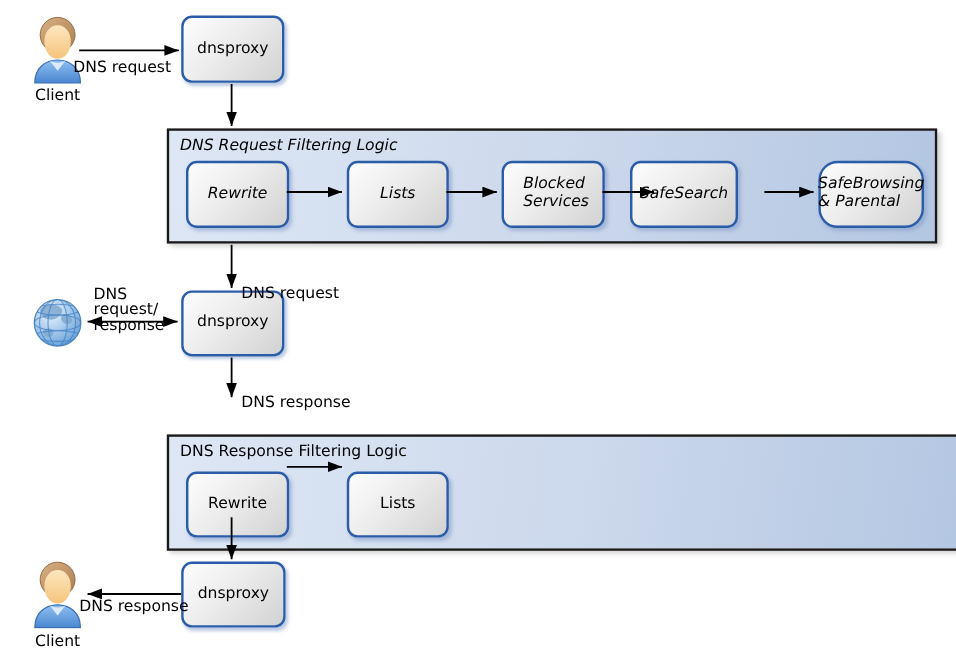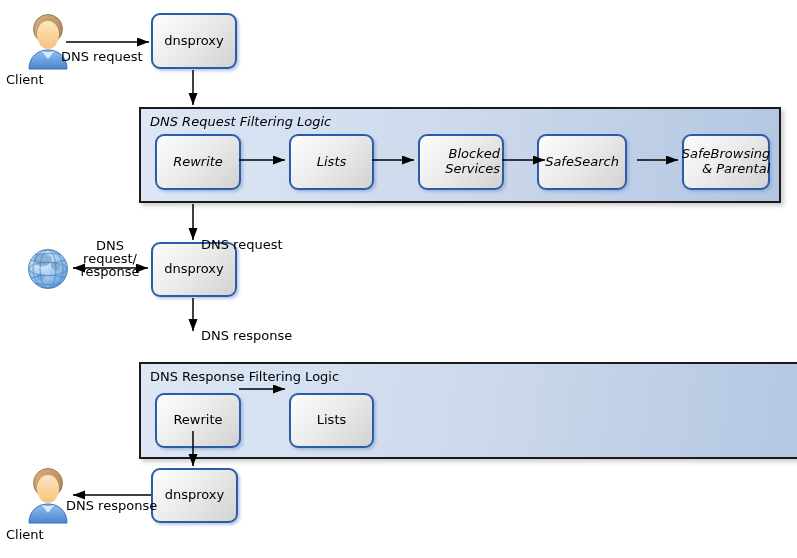--- a/index.html
+++ b/index.html
@@ -22,45 +22,45 @@
   .node {
     position: absolute;
     box-sizing: border-box;
     border: 2px solid #2b5ca8;
     border-radius: 9px;
     background: linear-gradient(135deg, #fdfdfd 0%, #ececec 45%, #d2d2d2 100%);
     box-shadow: 2px 2px 3px rgba(130,155,200,0.55);
     display: flex;
     align-items: center;
     justify-content: center;
-    text-align: right;
+    text-align: left;
     line-height: 1.15;
     padding: 2px;
   }
 
   
   .group {
     position: absolute;
     box-sizing: border-box;
     border: 2px solid #1a1a1a;
     background: linear-gradient(98deg, #dde7f5 0%, #cdd9ec 50%, #b3c6e2 100%);
     box-shadow: 3px 3px 4px rgba(150,150,150,0.45);
   }
   .group-title {
     position: absolute;
     left: 9px;
     top: 5px;
     white-space: nowrap;
   }
 
   .edge-label { position: absolute; white-space: nowrap; margin-top: 24px; }
-  .edge-label.wrap { white-space: normal; text-align: center; line-height: 1.0; }
+  .edge-label.wrap { white-space: normal; line-height: 1.0; }
 
   .actor { position: absolute; text-align: center; }
-  .actor-label { position: absolute; text-align: left; line-height: 1.05; }
+  .actor-label { position: absolute; text-align: center; line-height: 1.05; }
 
   svg.overlay {
     position: absolute;
     left: 0; top: 0;
     width: 797px; height: 558px;
     pointer-events: none;
   }
   .edge { stroke: #000000; stroke-width: 1.5; fill: none; }
 </style>
 </head>
@@ -96,22 +96,22 @@
 
   <div class="node" style="left:151px; top:242px; width:86px; height:55px;">dnsproxy</div>
 
   <div class="node" style="left:151px; top:468px; width:87px; height:55px;">dnsproxy</div>
 
   <div class="group" style="left:139px; top:107px; width:642px; height:96px;font-style:italic;">
     <div class="group-title">DNS Request Filtering Logic</div>
     <div class="node" style="left:14px;  top:25px; width:86px; height:56px;">Rewrite</div>
     <div class="node" style="left:148px; top:25px; width:85px; height:56px;">Lists</div>
     <div class="node" style="left:277px; top:25px; width:86px; height:56px;padding-left:16px;">Blocked Services</div>
-    <div class="node" style="left:396px; top:25px; width:90px; height:56px;">SafeSearch</div>
-    <div class="node" style="left:541px; top:25px; width:88px; height:56px;">SafeBrowsing &amp; Parental</div>
+    <div class="node" style="left:384px; top:25px; width:90px; height:56px;">SafeSearch</div>
+    <div class="node" style="left:541px; top:25px; width:88px; height:56px;border-radius:16px;">SafeBrowsing &amp; Parental</div>
   </div>
 
   <div class="actor" style="left:26px; top:248px; width:44px; height:44px;">
     <svg width="42" height="42" viewBox="0 0 42 42">
       <defs>
         <radialGradient id="globeG" cx="35%" cy="28%" r="85%">
           <stop offset="0" stop-color="#ecf4fc"></stop>
           <stop offset="0.5" stop-color="#a5c9ec"></stop>
           <stop offset="1" stop-color="#5a97d4"></stop>
         </radialGradient>

